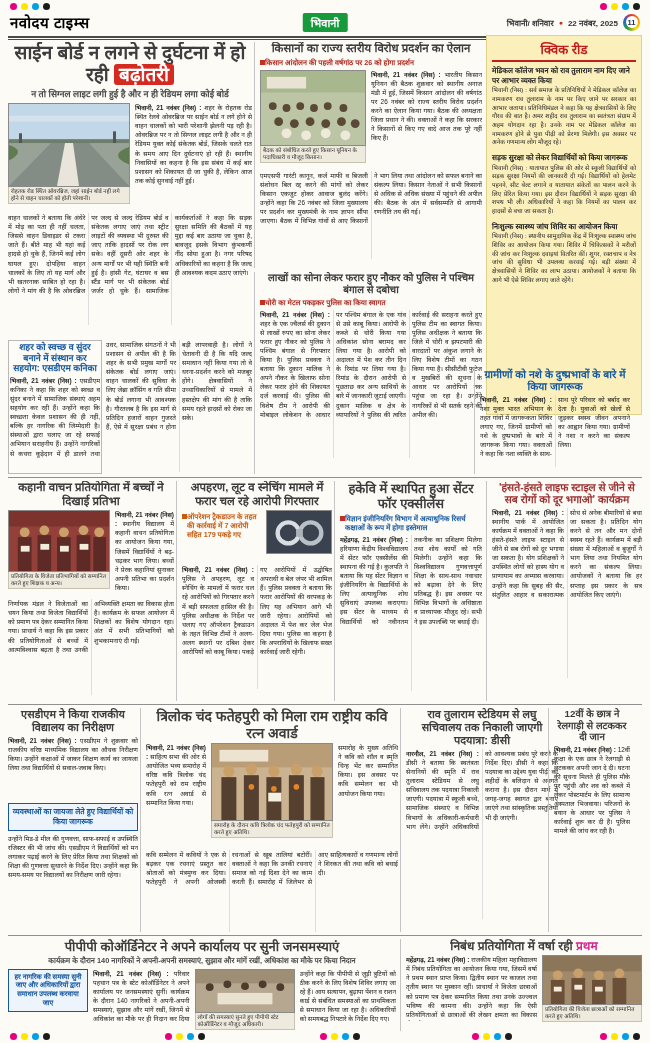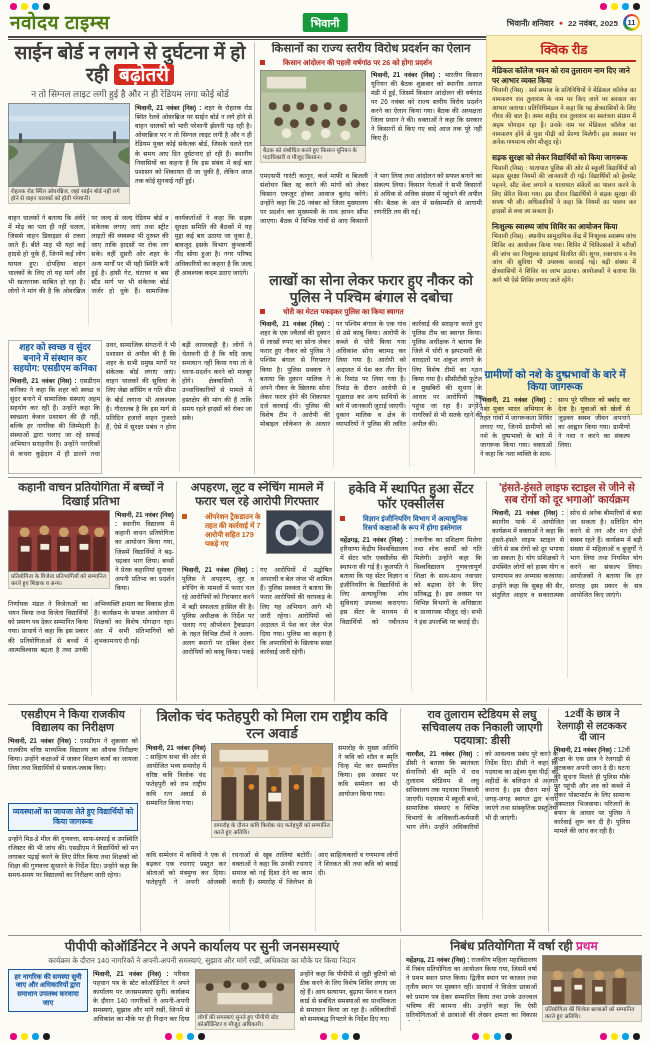--- a/index.html
+++ b/index.html
@@ -5,40 +5,40 @@
   *{margin:0;padding:0;box-sizing:border-box;}
   html,body{background:#9a9a9a;}
   .sheet{position:relative;width:650px;height:1043px;margin:0 auto;background:#fcfbf6;
          font-family:"Liberation Sans",sans-serif;color:#1d1d1d;overflow:hidden;}
   
   .regmarks{position:absolute;display:flex;gap:4px;}
   .dot{width:7px;height:7px;border-radius:50%;display:inline-block;}
   .c-m{background:#e5007d}.c-y{background:#ffe500}.c-c{background:#00a0e4}.c-k{background:#1c1c1c}
   
   .masthead{position:absolute;left:10px;right:10px;top:11px;height:22px;display:flex;align-items:center;}
-  .logo{font-size:19px;font-weight:800;color:#4d7c0f;letter-spacing:.5px;}
+  .logo{font-size:15px;font-weight:800;color:#000000;letter-spacing:.5px;}
   .edition-box{position:absolute;left:50%;transform:translateX(-50%);background:#169a3c;color:#fff;
                font-weight:700;font-size:11px;padding:2px 8px;border-radius:2px;}
   .mast-right{margin-left:auto;display:flex;align-items:center;gap:5px;font-size:8px;font-weight:700;color:#333;}
   .red-sep{color:#d42a20;font-size:7px;}
   .pageno{width:17px;height:17px;border-radius:50%;background:conic-gradient(#e33,#f90,#ffd700,#2a9d3a,#2266cc,#e33);
           display:flex;align-items:center;justify-content:center;}
   .pageno span{width:12px;height:12px;background:#fff;border-radius:50%;font-size:7.5px;font-weight:800;
           display:flex;align-items:center;justify-content:center;color:#20335c;}
   .mast-rule{position:absolute;left:8px;right:8px;top:36px;height:4px;border-top:2px solid #4a4a4a;border-bottom:1px solid #4a4a4a;}
   
   .block{position:absolute;overflow:hidden;}
   .vr{border-left:1px solid #c4c4c4;padding-left:5px;}
   .hrline{position:absolute;left:8px;right:8px;border-top:1px solid #8f8f8f;}
   .hl{font-weight:700;color:#3d3d3d;text-align:center;line-height:1.18;margin-bottom:2px;}
   .hl-blue{color:#15589f;} .hl-maroon{color:#9d3434;}
   .hl-badge{background:#d42a20;color:#fff;padding:0 5px;border-radius:3px;white-space:nowrap;}
   .hl-mag{color:#d6248f;}
-  .subhead{font-size:9px;font-weight:400;text-align:center;color:#4a4a4a;margin:1px 0 3px;line-height:1.25;}
-  .bullet{display:flex;gap:18px;font-size:7.2px;font-weight:700;color:#b02a20;margin:2px 0 3px;line-height:1.25;}
+  .subhead{font-size:9px;font-weight:700;text-align:center;color:#4a4a4a;margin:1px 0 3px;line-height:1.25;}
+  .bullet{display:flex;gap:0;font-size:7.2px;font-weight:700;color:#b02a20;margin:2px 0 3px;line-height:1.25;}
   .bullet .mk{flex:0 0 auto;width:5px;height:5px;background:#c23020;margin-top:2px;}
   .bullet.orange{color:#c65a11}.bullet.orange .mk{background:#c65a11}
   .bullet.blue{color:#15589f}.bullet.blue .mk{background:#c23020}
   .dl{font-weight:700;}
   .body-txt{font-size:6.4px;line-height:1.42;text-align:justify;color:#1d1d1d;}
   .cols-2{columns:2;column-gap:6px;column-rule:1px solid #ddd;}
   .cols-3{columns:3;column-gap:6px;column-rule:1px solid #ddd;}
   .row{display:flex;gap:5px;align-items:flex-start;}
   .photo{border:1px solid #8a8a8a;overflow:hidden;background:#ccc;}
   .photo svg{display:block;width:100%;height:100%;}
@@ -169,21 +169,21 @@
       <h3>सड़क सुरक्षा को लेकर विद्यार्थियों को किया जागरूक</h3>
       <p>भिवानी (निस) : यातायात पुलिस की ओर से स्कूली विद्यार्थियों को सड़क सुरक्षा नियमों की जानकारी दी गई। विद्यार्थियों को हेलमेट पहनने, सीट बेल्ट लगाने व यातायात संकेतों का पालन करने के लिए प्रेरित किया गया। इस दौरान विद्यार्थियों ने सड़क सुरक्षा की शपथ भी ली। अधिकारियों ने कहा कि नियमों का पालन कर हादसों से बचा जा सकता है।</p>
     </div>
     <div class="qr-item">
       <h3>निःशुल्क स्वास्थ्य जांच शिविर का आयोजन किया</h3>
       <p>भिवानी (निस) : स्थानीय सामुदायिक केंद्र में निःशुल्क स्वास्थ्य जांच शिविर का आयोजन किया गया। शिविर में चिकित्सकों ने मरीजों की जांच कर निःशुल्क दवाइयां वितरित कीं। शुगर, रक्तचाप व नेत्र जांच की सुविधा भी उपलब्ध करवाई गई। बड़ी संख्या में क्षेत्रवासियों ने शिविर का लाभ उठाया। आयोजकों ने बताया कि आगे भी ऐसे शिविर लगाए जाते रहेंगे।</p>
     </div>
   </aside>
 
   <section class="block vr" style="left:254px;top:272px;width:228px;height:202px">
-    <h1 class="hl" style="font-size:14px">लाखों का सोना लेकर फरार हुए नौकर को पुलिस ने पश्चिम बंगाल से दबोचा</h1>
+    <h1 class="hl" style="font-size:10px">लाखों का सोना लेकर फरार हुए नौकर को पुलिस ने पश्चिम बंगाल से दबोचा</h1>
     <div class="bullet">
         <span class="mk"></span>
         <span>चोरी का मेटल पकड़कर पुलिस का किया स्वागत</span>
       </div>
     <div class="body-txt cols-3" style="height:148px">
       <b class="dl">भिवानी, 21 नवंबर (निस) :</b>
       <span>शहर के एक ज्वैलर्स की दुकान से लाखों रुपए का सोना लेकर फरार हुए नौकर को पुलिस ने पश्चिम बंगाल से गिरफ्तार किया है। पुलिस प्रवक्ता ने बताया कि दुकान मालिक ने अपने नौकर के खिलाफ सोना लेकर फरार होने की शिकायत दर्ज करवाई थी। पुलिस की विशेष टीम ने आरोपी की मोबाइल लोकेशन के आधार पर पश्चिम बंगाल के एक गांव से उसे काबू किया। आरोपी के कब्जे से चोरी किया गया अधिकांश सोना बरामद कर लिया गया है। आरोपी को अदालत में पेश कर तीन दिन के रिमांड पर लिया गया है। रिमांड के दौरान आरोपी से पूछताछ कर अन्य साथियों के बारे में जानकारी जुटाई जाएगी। दुकान मालिक व क्षेत्र के व्यापारियों ने पुलिस की त्वरित कार्रवाई की सराहना करते हुए पुलिस टीम का स्वागत किया। पुलिस अधीक्षक ने बताया कि जिले में चोरी व झपटमारी की वारदातों पर अंकुश लगाने के लिए विशेष टीमों का गठन किया गया है। सीसीटीवी फुटेज व मुखबिरों की सूचना के आधार पर आरोपियों तक पहुंचा जा रहा है। उन्होंने नागरिकों से भी सतर्क रहने की अपील की।</span>
     </div>
   </section>
 

